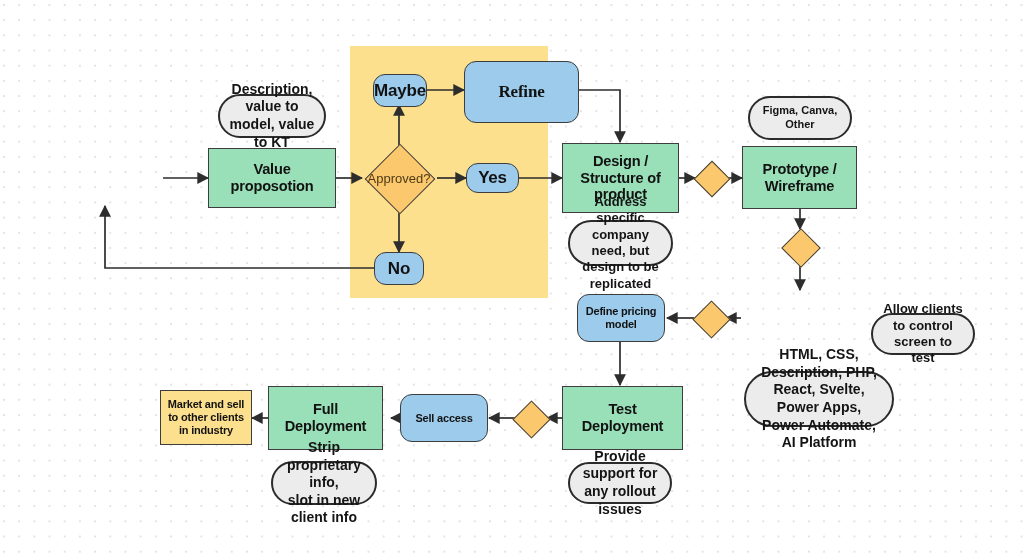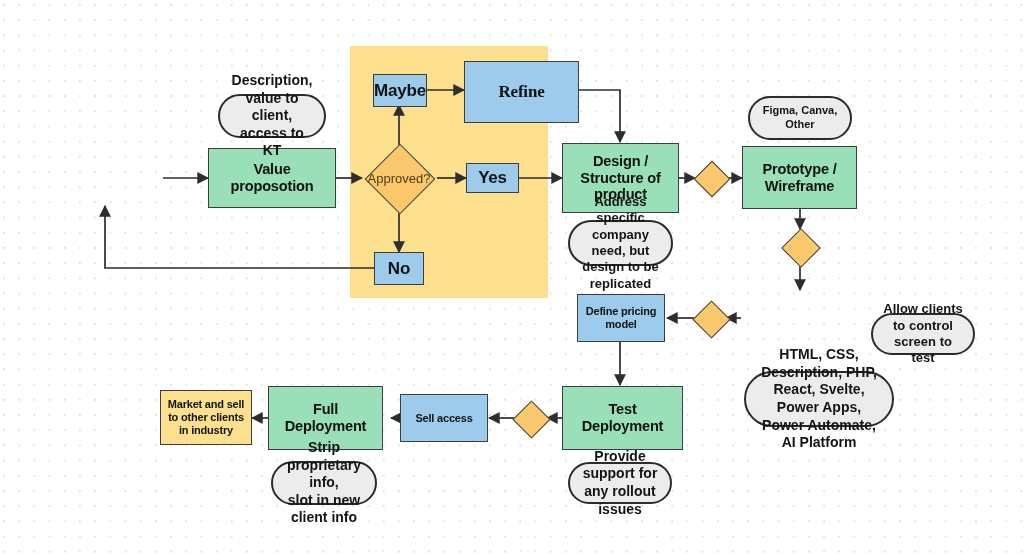--- a/index.html
+++ b/index.html
@@ -38,21 +38,21 @@
     text-align: center;
     border: 1.3px solid #3d3d3d;
     color: #121212;
     line-height: 1.16;
     font-weight: bold;
     letter-spacing: -0.2px;
     padding: 2px 4px;
   }
   .n-yellow { background: #FCE08D; }
   .n-green  { background: #99DFB7; }
-  .n-blue   { background: #9CCBEC; }
+  .n-blue   { background: #9CCBEC; border-radius: 12px; }
   .callout {
     position: absolute;
     box-sizing: border-box;
     display: flex;
     align-items: center;
     justify-content: center;
     text-align: center;
     background: #ececec;
     border: 2.1px solid #2b2b2b;
     border-radius: 999px;
@@ -143,21 +143,21 @@
   <div class="node n-green fs-15" style="left:208px; top:148px; width:128px; height:60px;">
     <span>
       <span>Value</span><br>
       <span>proposotion</span>
     </span>
   </div>
 
   <div class="callout fs-9" style="left:218px; top:94px; width:108px; height:44px;">
     <span>
       <span>Description, value to</span><br>
-      <span>client, access to KT</span>
+      <span>model, value to KT</span>
     </span>
   </div>
 
   <div class="diamond" style="left:375px; top:154px; width:48px; height:48px;"></div>
   <div class="diamond-label fs-8" style="left:365px; top:168px; width:68px; height:20px;">Approved?</div>
 
   <div class="node n-blue fs-17" style="left:373px; top:74px; width:54px; height:33px;">Maybe</div>
 
   <div class="node n-blue fs-17" style="left:466px; top:163px; width:53px; height:30px;">Yes</div>
 

